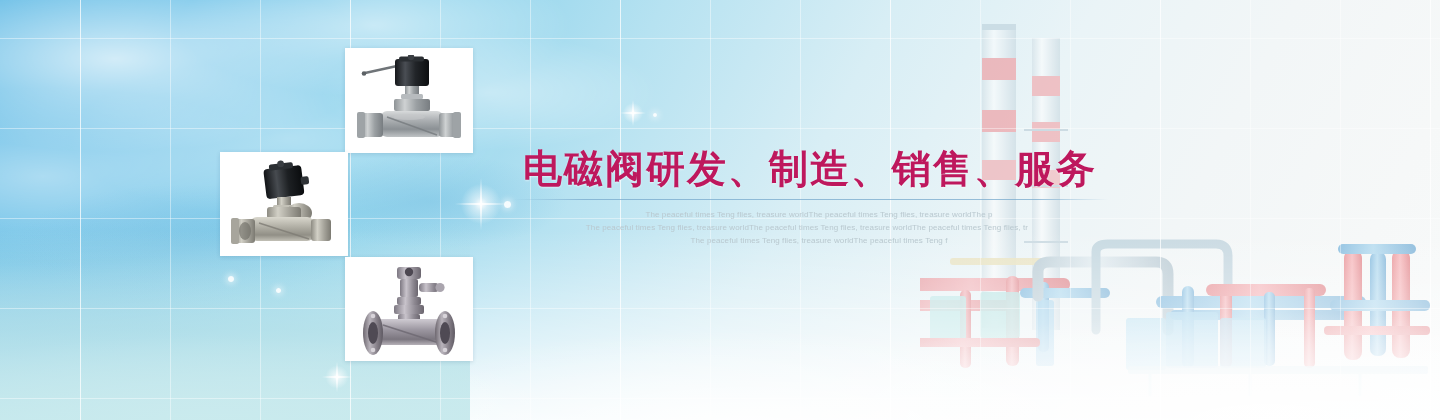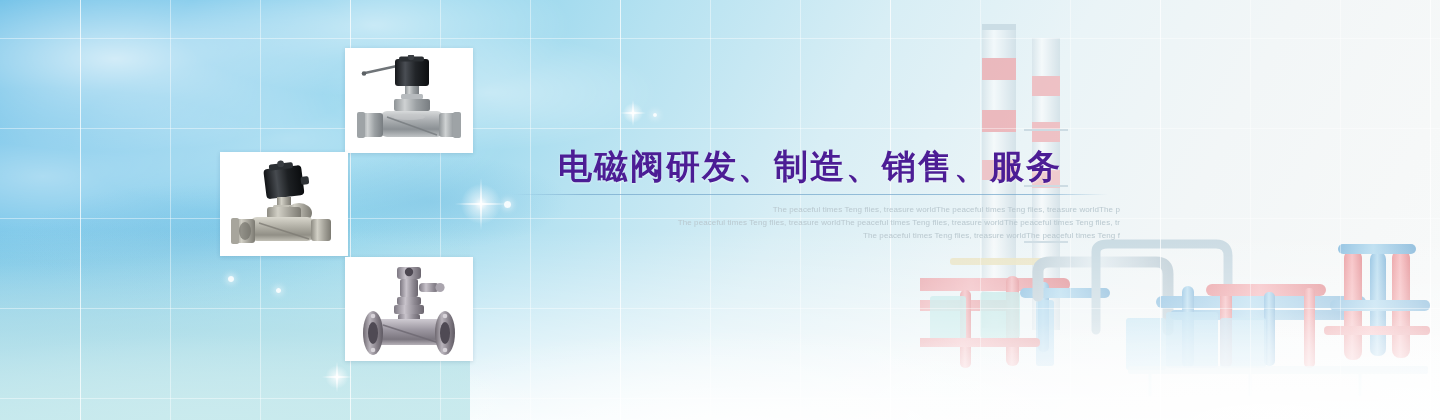--- a/index.html
+++ b/index.html
@@ -106,37 +106,37 @@
   }
   .product svg{display:block;}
   #product-1{left:345px;top:48px;width:128px;height:105px;}
   #product-2{left:220px;top:152px;width:128px;height:104px;}
   #product-3{left:345px;top:257px;width:128px;height:104px;}
 
   
   .copy{position:absolute;left:500px;top:148px;width:620px;text-align:center;}
   .headline{
     font-family:"DejaVu Sans","Liberation Sans",sans-serif;
-    font-size:34px;line-height:1.08;font-weight:700;
+    font-size:39px;line-height:1.08;font-weight:700;
     letter-spacing:2px;
-    color:#4c1d95;
+    color:#be185d;
     white-space:nowrap;
     text-shadow:0 1px 2px rgba(255,255,255,.55);
   }
   .rule{
     height:1px;margin:9px 12px 8px;
     background:linear-gradient(to right, rgba(120,170,205,0), rgba(120,170,205,.75) 12%, rgba(120,170,205,.75) 88%, rgba(120,170,205,0));
   }
   .subhead{
     font-family:"DejaVu Sans","Liberation Sans",sans-serif;
     font-size:27px;font-weight:700;letter-spacing:1px;
     color:#3d7cab;white-space:nowrap;
     text-shadow:0 1px 2px rgba(255,255,255,.5);
   }
-  .blurb{text-align:right;}
+  .blurb{}
   .blurb div{
     font-size:8px;line-height:13px;color:#b9c8cf;
     white-space:nowrap;letter-spacing:.1px;
     font-family:"Liberation Sans",sans-serif;
   }
   .blurb .l1{margin-left:18px;}
   .blurb .l2{margin-left:-6px;}
   .blurb .l3{margin-left:18px;}
 </style>
 </head>

